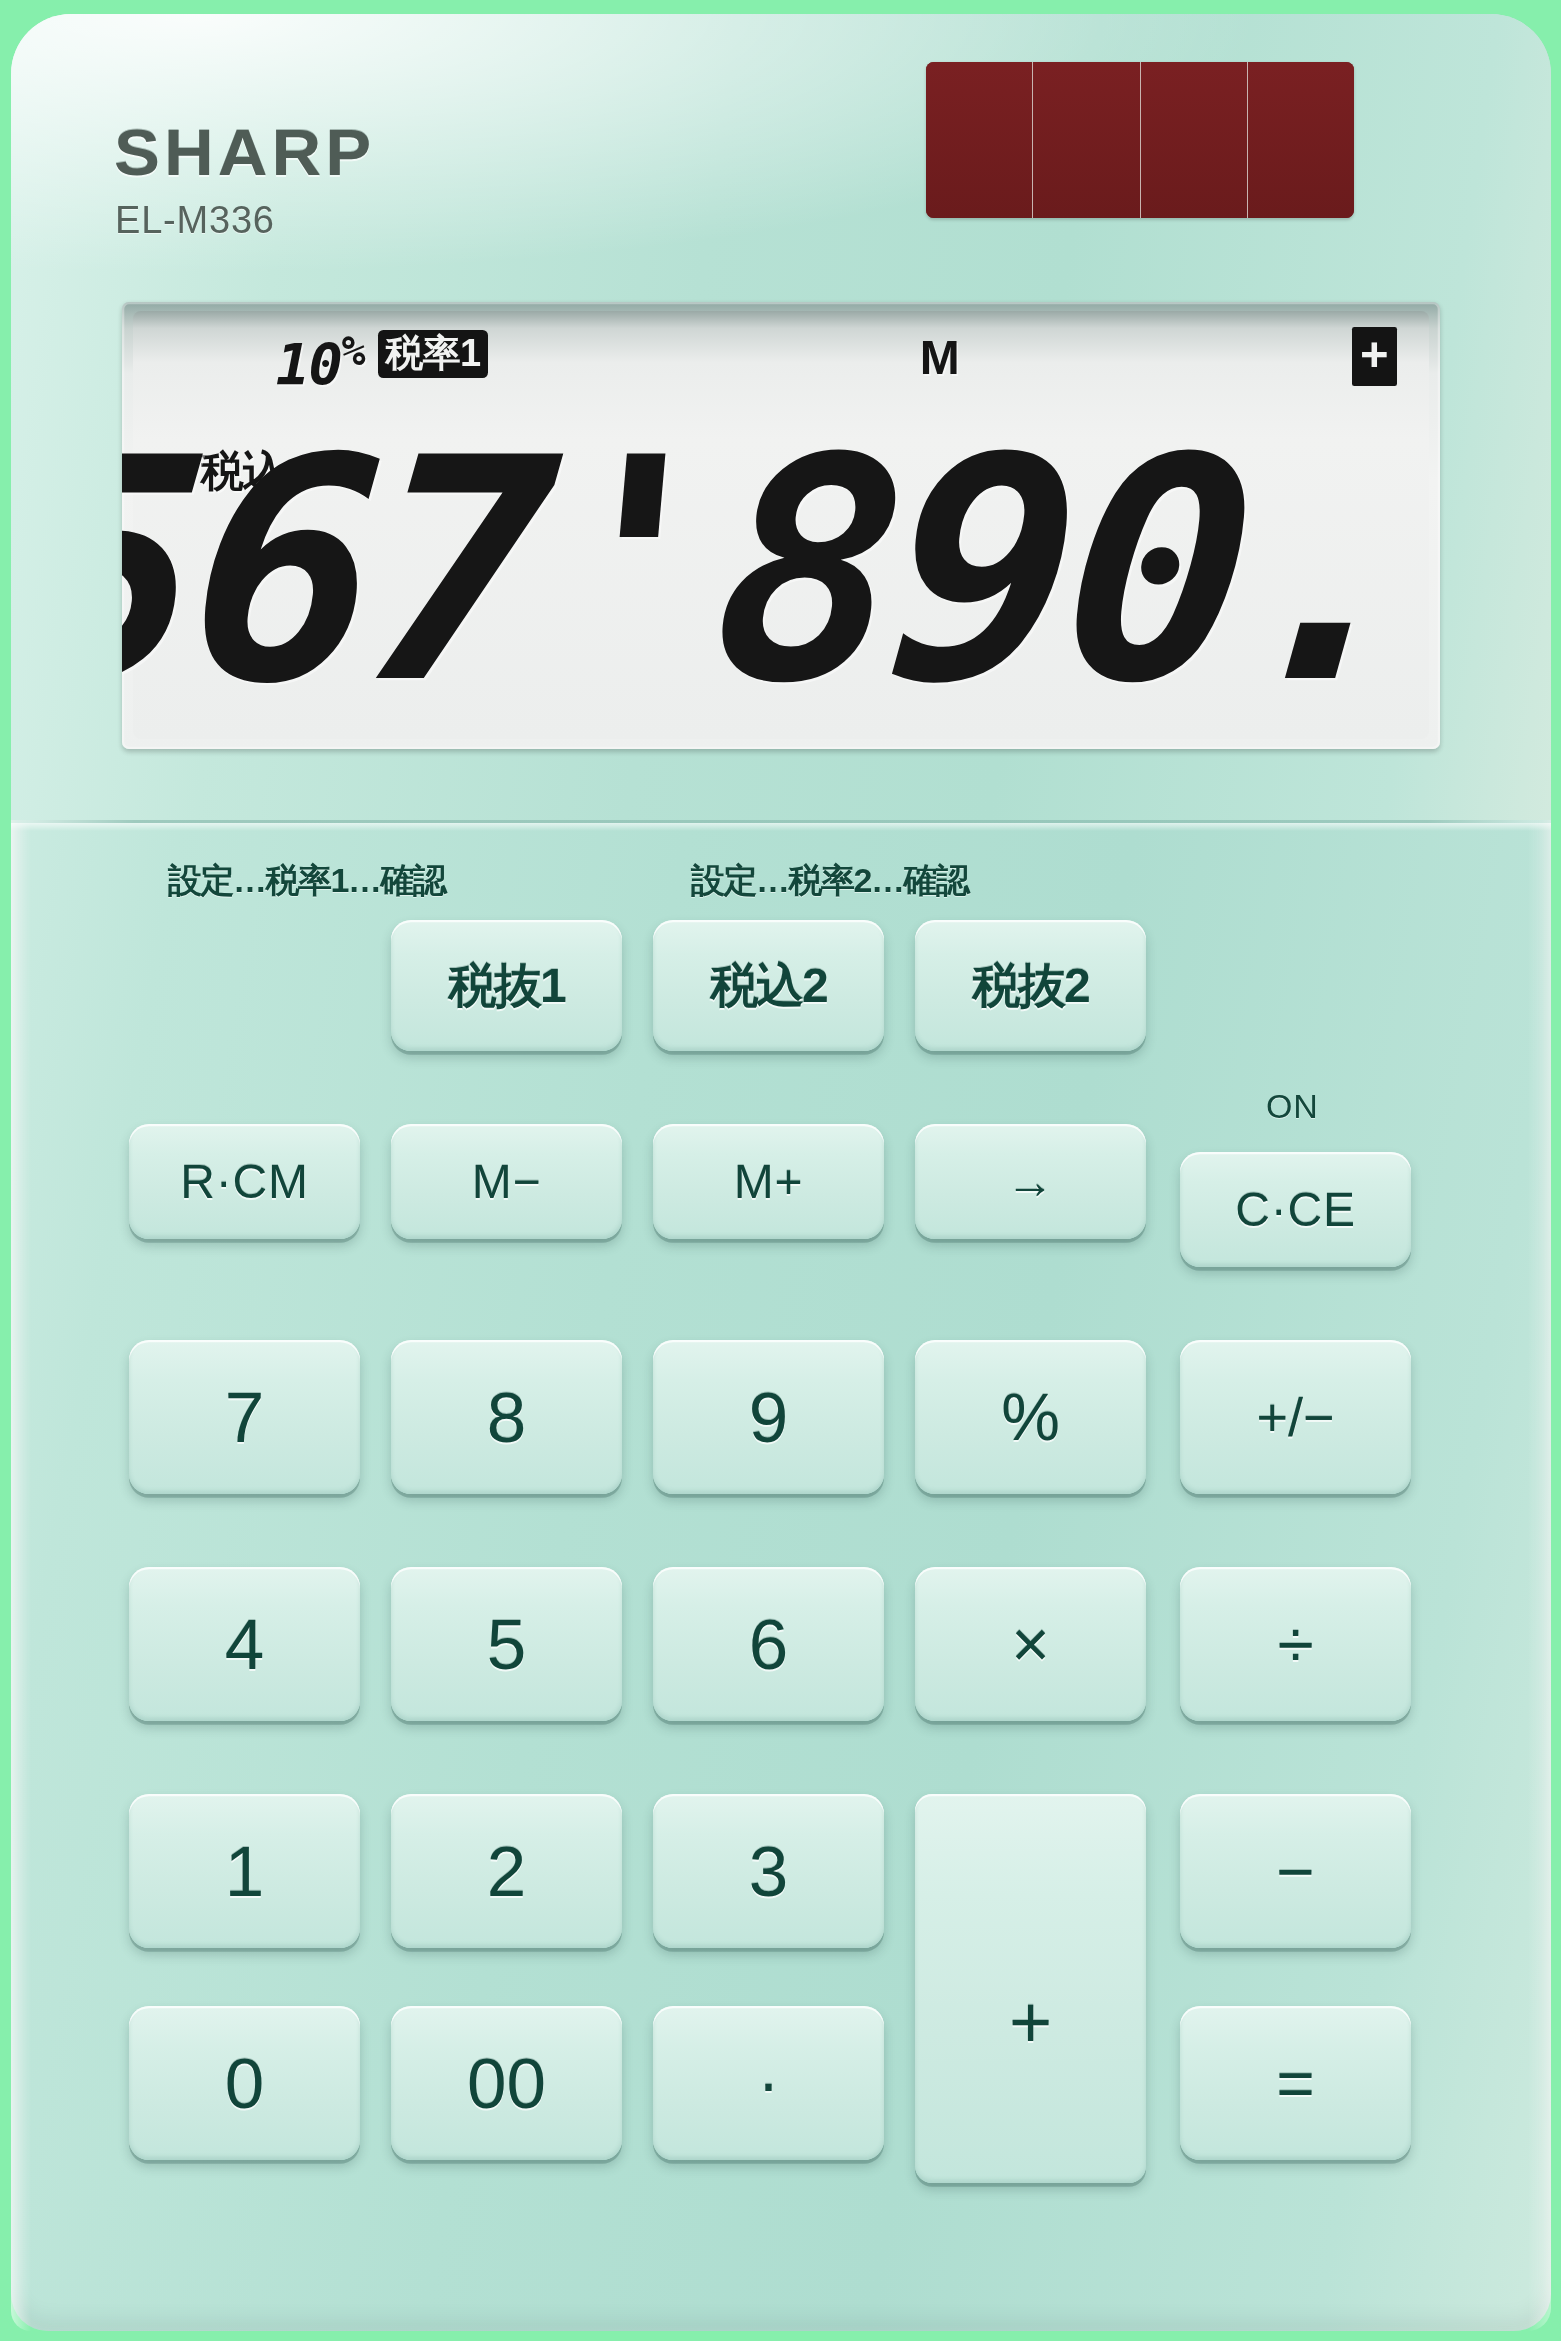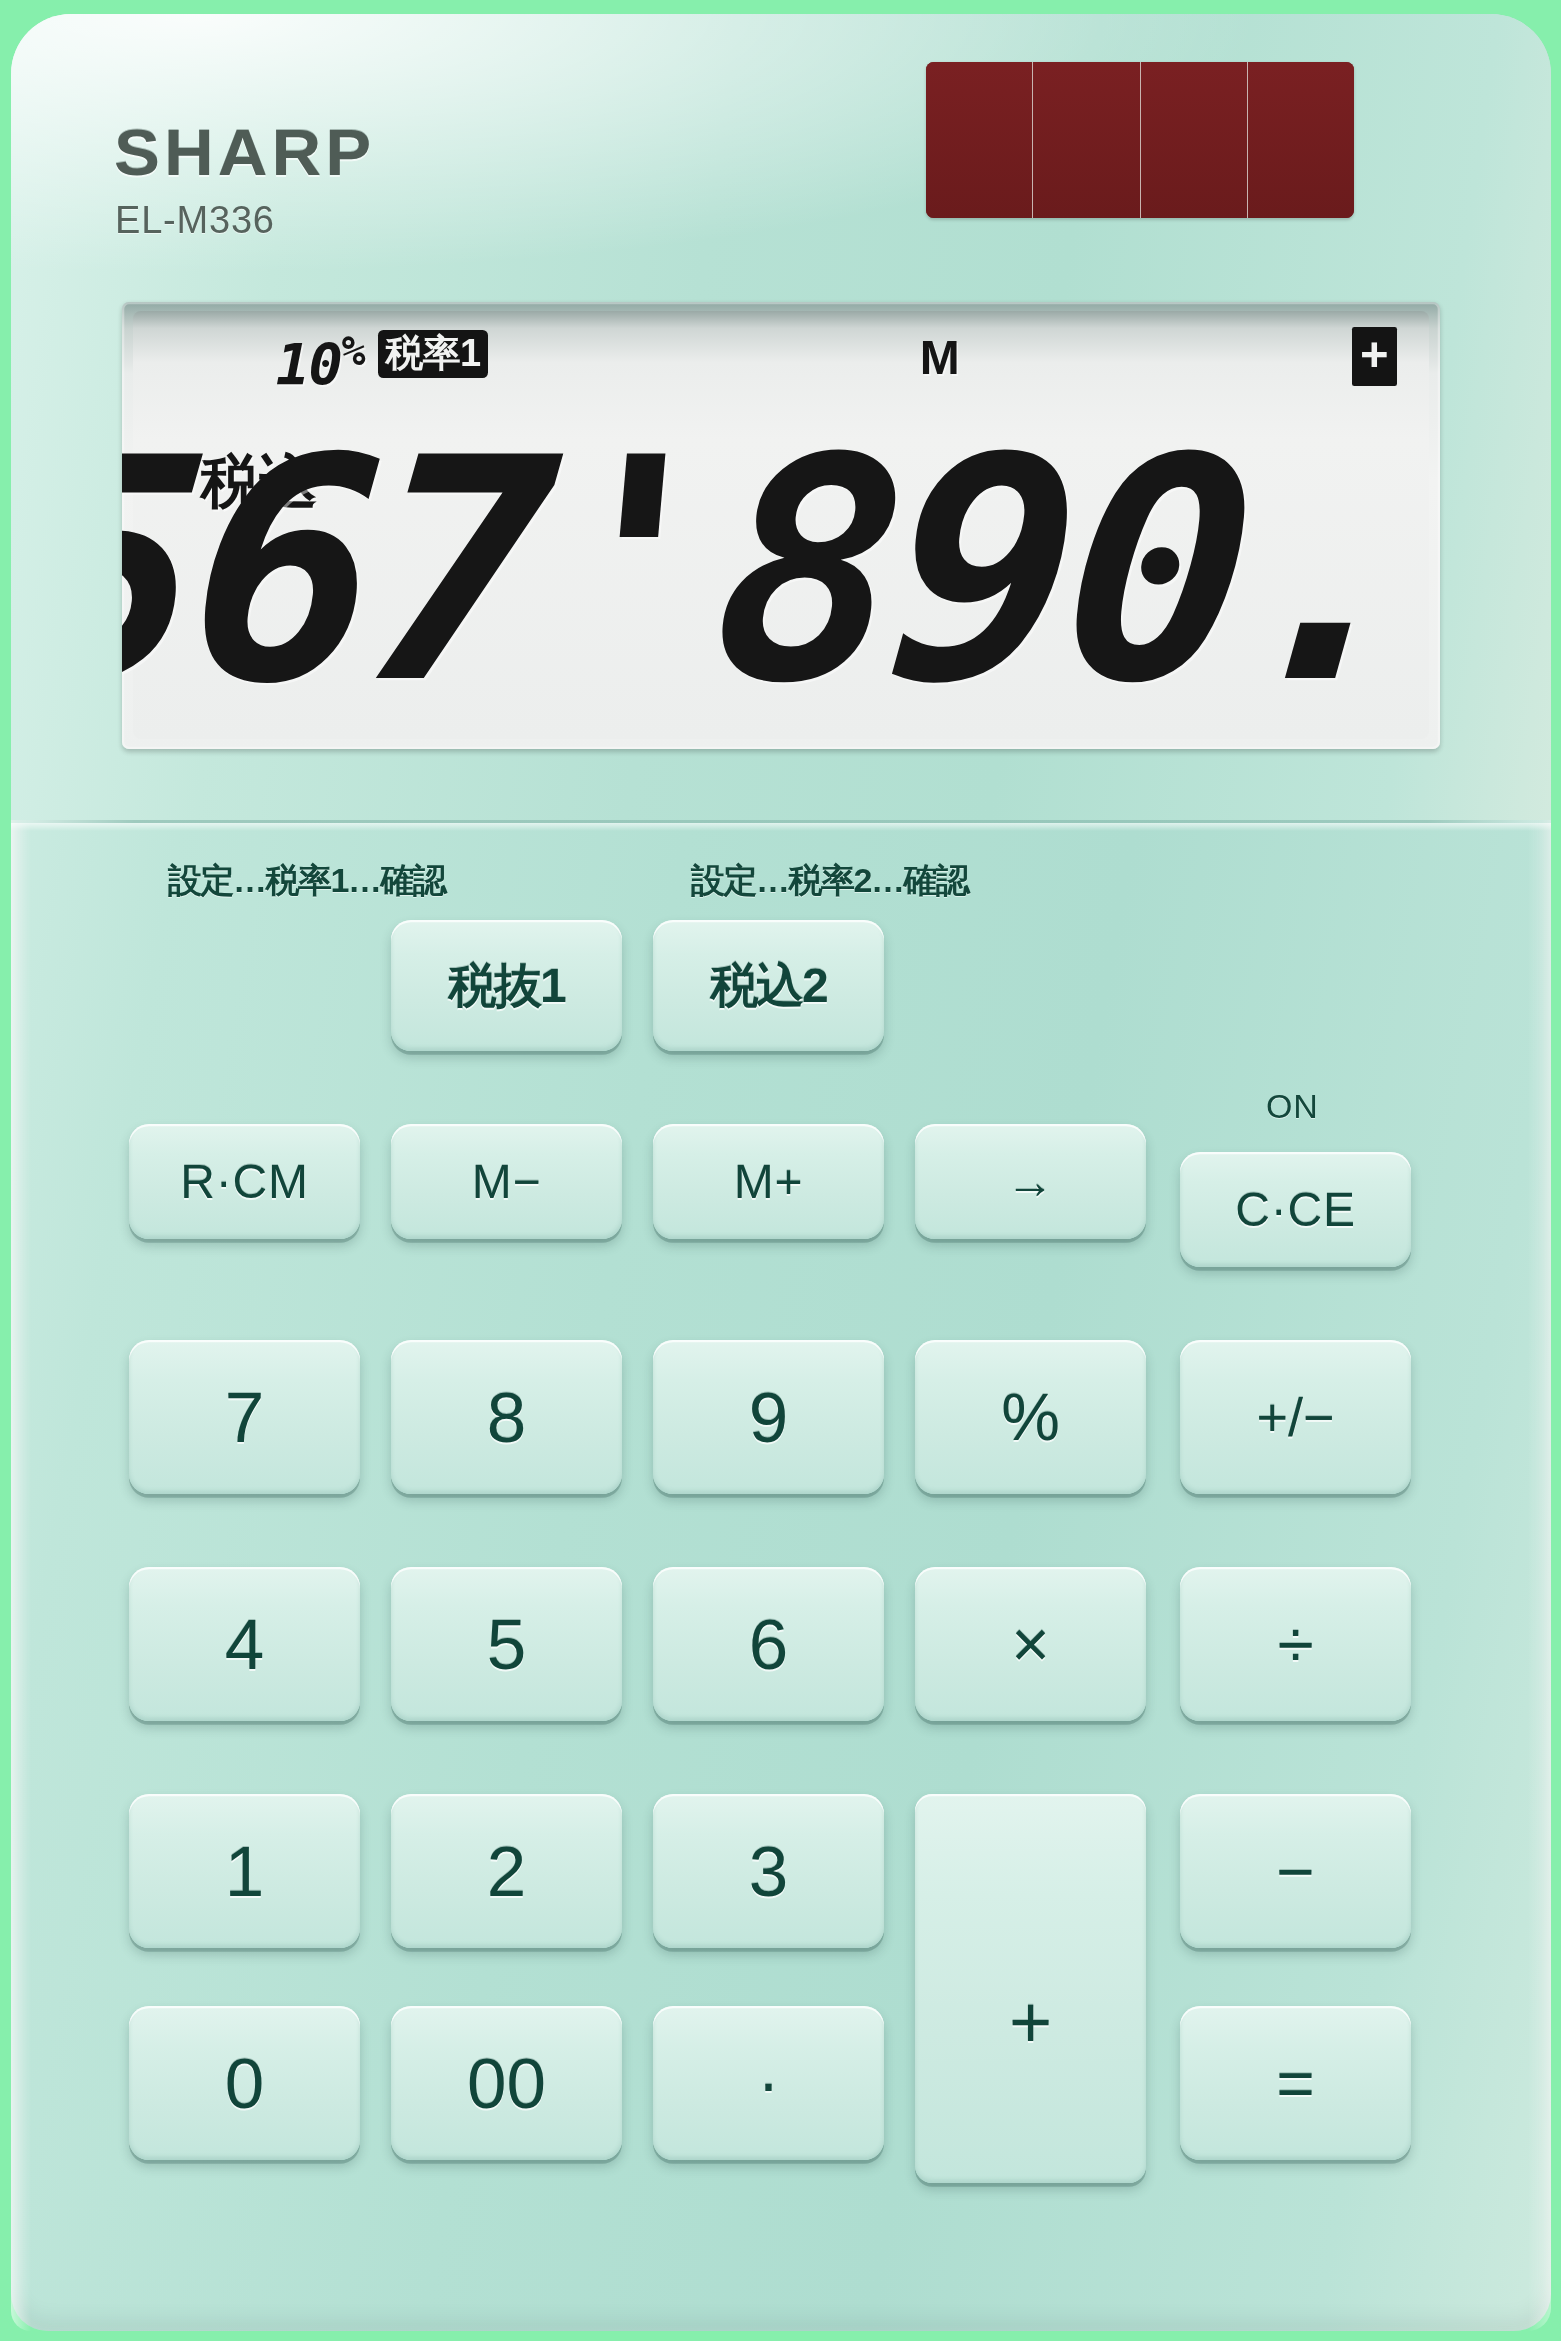--- a/index.html
+++ b/index.html
@@ -145,21 +145,21 @@
     width:45px; height:59px;
     border-radius:2.3px;
     font-size:49px; font-weight:700;
     line-height:54px;
     text-align:center;
     text-shadow:none;
   }
   
   .ind-zei{
     left:68px; top:132px;
-    font-size:59px; font-weight:700;
+    font-size:43px; font-weight:700;
     letter-spacing:-1.5px;
   }
 
   
   .digits{
     position:absolute;
     left:146px; top:92px;
     width:1124px; height:323px;
     display:flex;
     align-items:flex-end;
@@ -266,20 +266,23 @@
   <div class="legend legend-r2">設定…税率2…確認</div>
   <div class="legend legend-on">ON</div>
 
   <div class="keys" id="keypad">
       <div class="key jp" style="left: 391px; top: 920px; width: 231px; height: 131px;">
         <span class="lbl">税抜1</span>
       </div>
       <div class="key jp" style="left: 653px; top: 920px; width: 231px; height: 131px;">
         <span class="lbl">税込2</span>
       </div>
+      <div class="key jp" style="left: 915px; top: 920px; width: 231px; height: 131px;">
+        <span class="lbl">税抜2</span>
+      </div>
       <div class="key fn" style="left: 129px; top: 1124px; width: 231px; height: 115px;">
         <span class="lbl">R·CM</span>
       </div>
       <div class="key fn" style="left: 391px; top: 1124px; width: 231px; height: 115px;">
         <span class="lbl">M−</span>
       </div>
       <div class="key fn" style="left: 653px; top: 1124px; width: 231px; height: 115px;">
         <span class="lbl">M+</span>
       </div>
       <div class="key fn" style="left: 915px; top: 1124px; width: 231px; height: 115px;">

